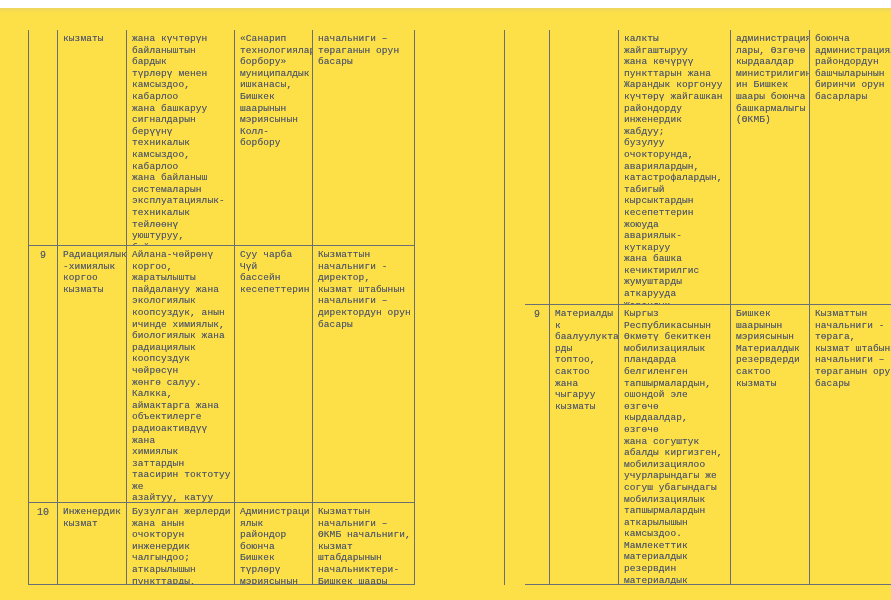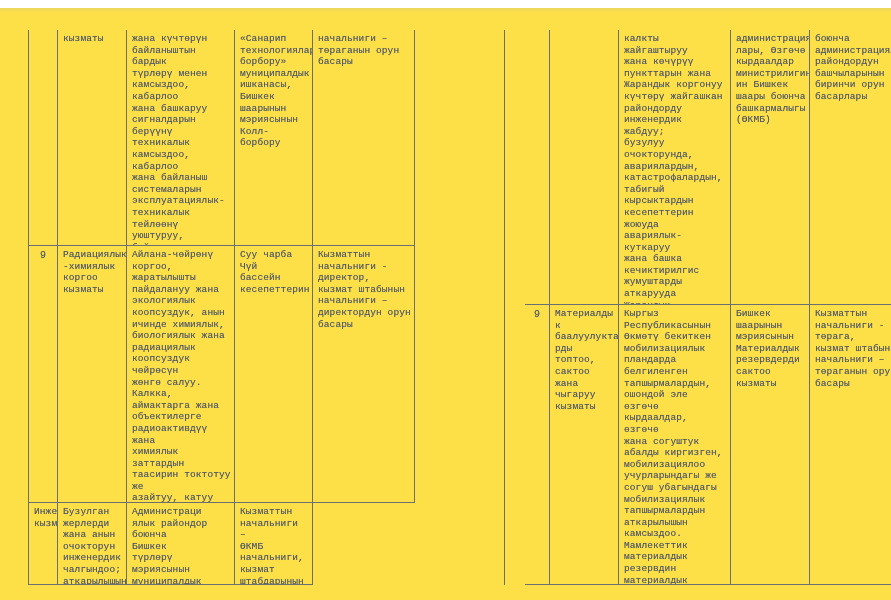--- a/index.html
+++ b/index.html
@@ -124,20 +124,21 @@
 бассейн
 кесепеттерин</div>
     <div class="cell">Кызматтын
 начальниги -
 директор,
 кызмат штабынын
 начальниги –
 директордун орун
 басары</div>
 
+    <div class="cell num">10</div>
     <div class="cell">Инженердик
 кызмат</div>
     <div class="cell">Бузулган жерлерди
 жана анын очокторун
 инженердик
 чалгындоо;
 аткарылышын
 пункттарды,
 эвакуацияланган</div>
     <div class="cell">Администраци

